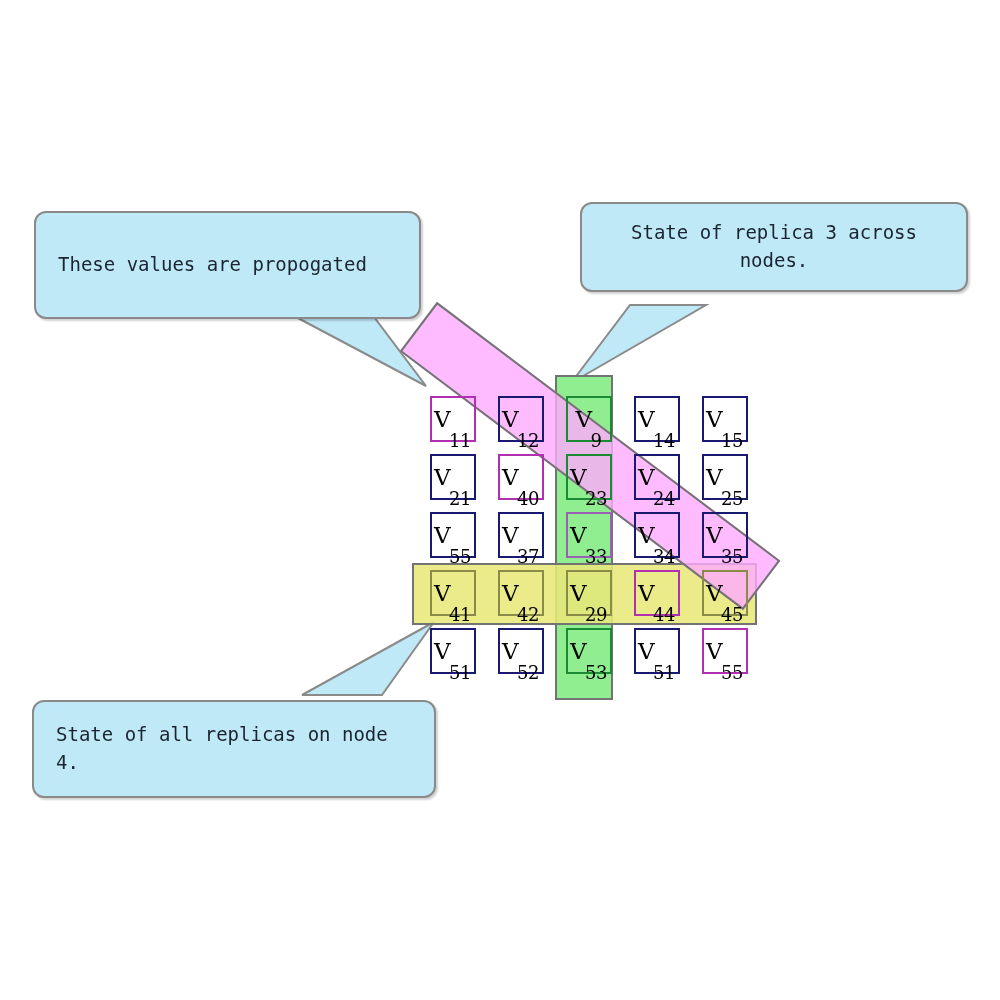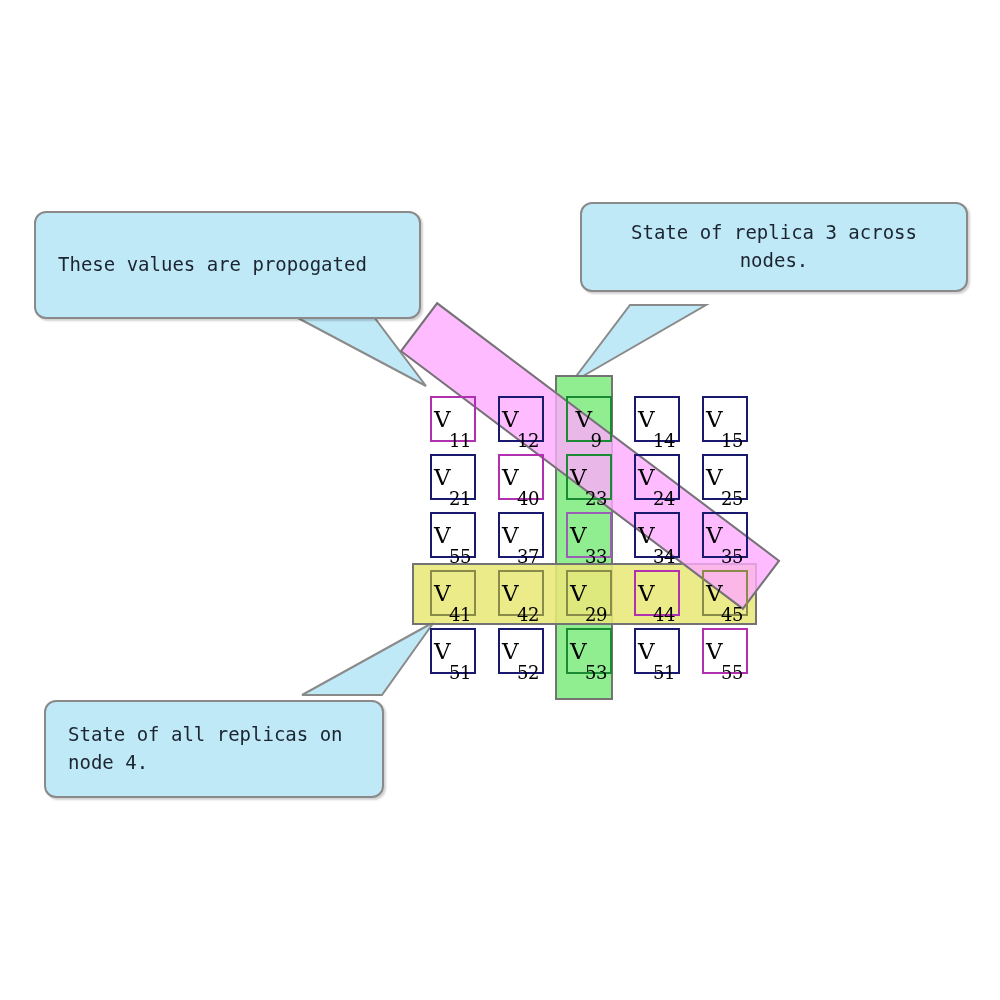--- a/index.html
+++ b/index.html
@@ -106,22 +106,22 @@
   }
   #callout-gossip {
     left: 34px; top: 211px;
     width: 387px; height: 108px;
   }
   #callout-replica3 {
     left: 580px; top: 202px;
     width: 388px; height: 90px; text-align: center;
   }
   #callout-node4 {
-    left: 44px; top: 700px;
-    width: 340px; height: 98px;
+    left: 32px; top: 700px;
+    width: 404px; height: 98px;
   }
 
   .tail {
     position: absolute;
     left: 0; top: 0;
     width: 1000px; height: 1000px;
     pointer-events: none;
   }
 </style>
 </head>

